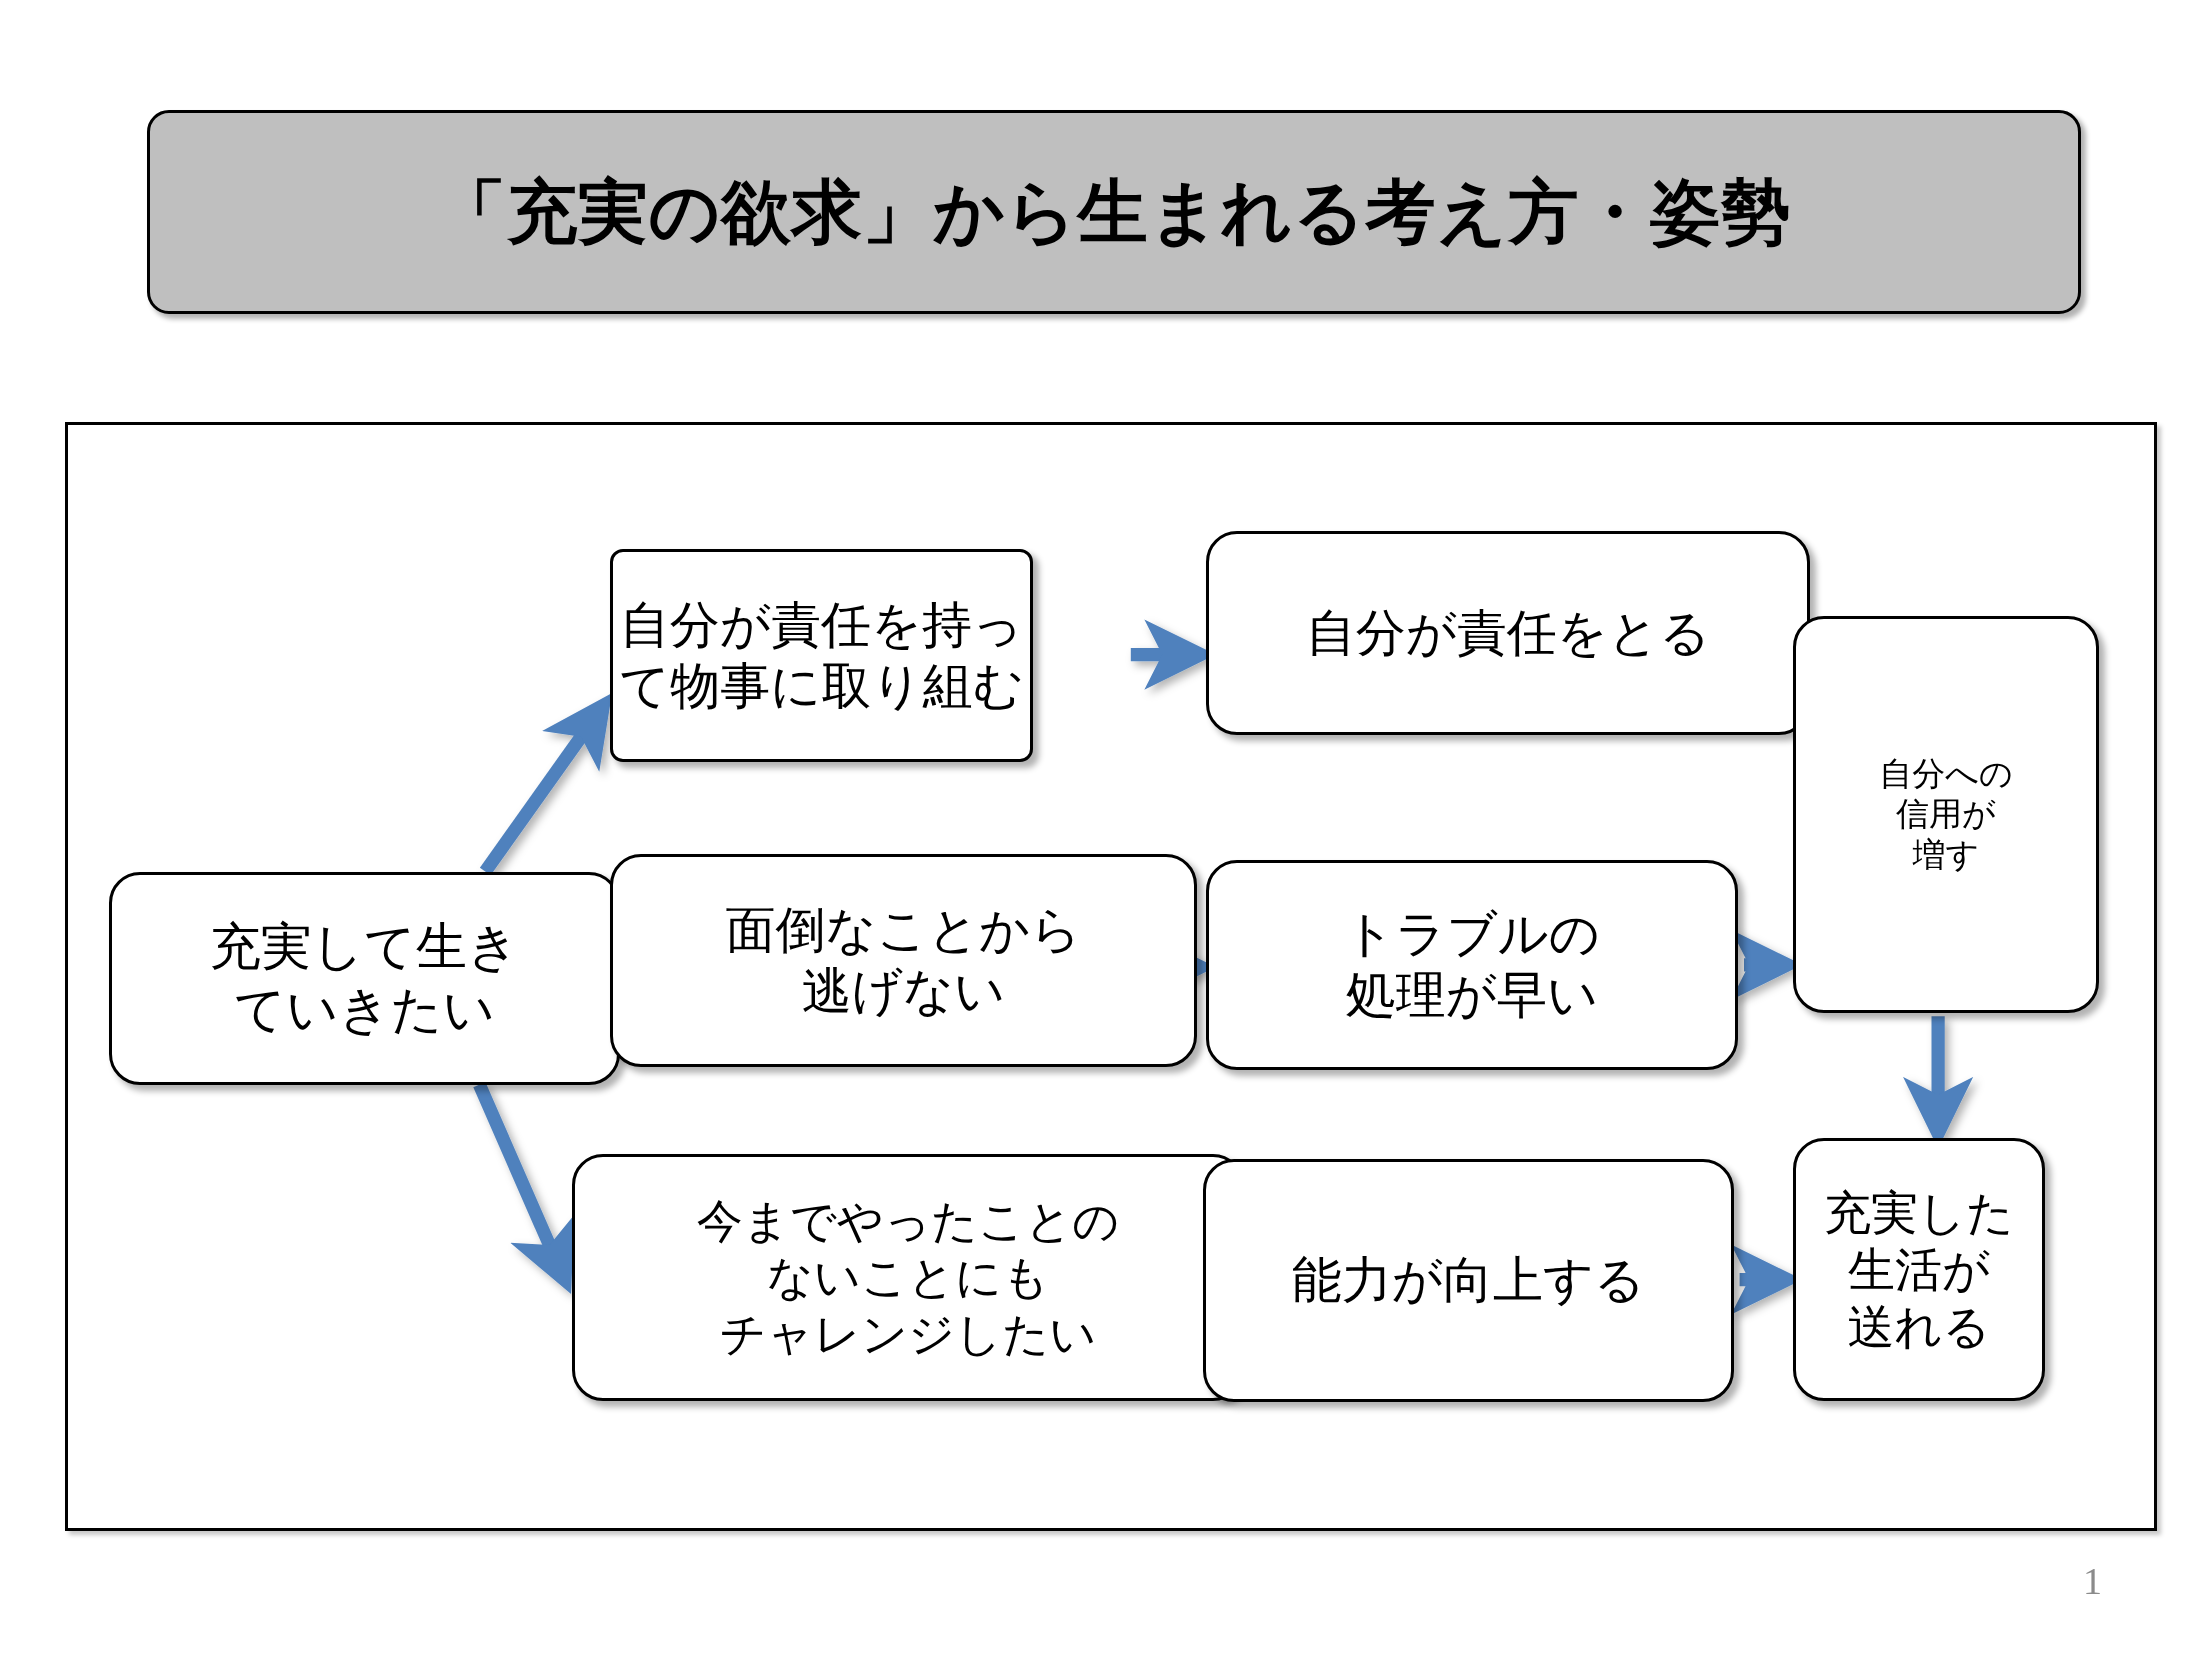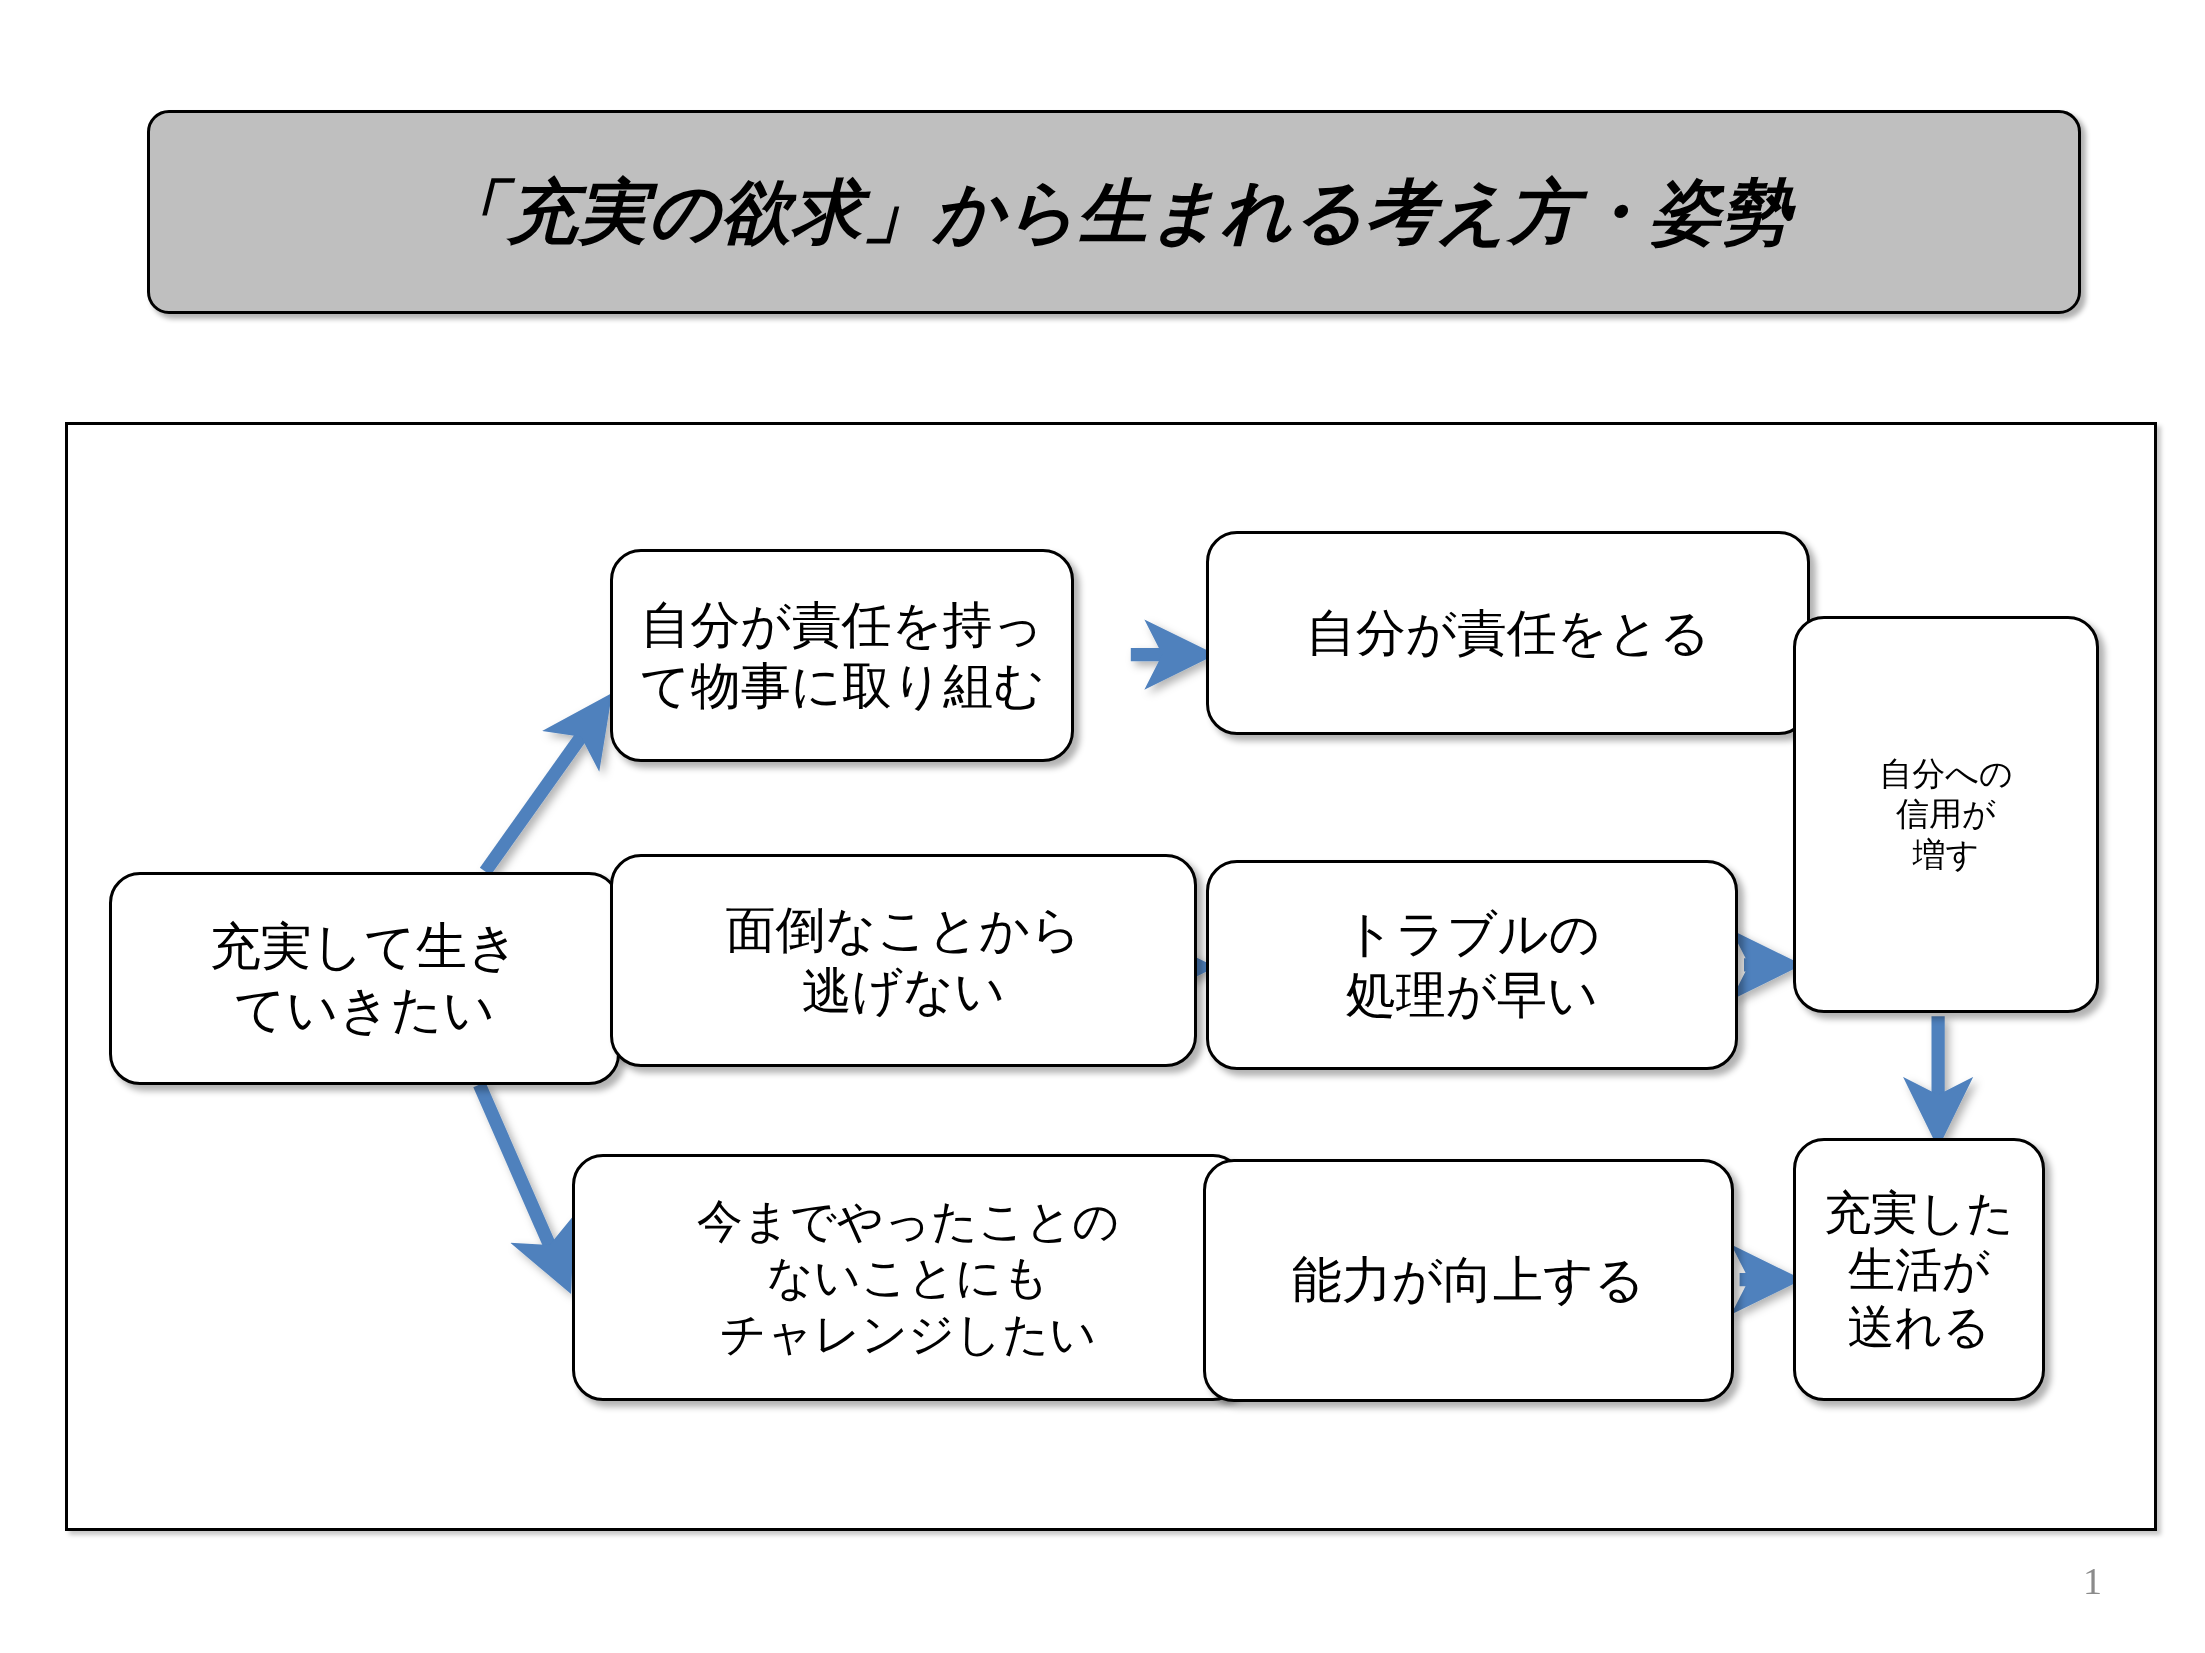--- a/index.html
+++ b/index.html
@@ -23,21 +23,20 @@
     width: 1934px;
     height: 204px;
     background: #bfbfbf;
     border: 3.7px solid #000000;
     border-radius: 22px;
     box-sizing: border-box;
     display: flex;
     align-items: center;
     justify-content: center;
     box-shadow: 4.4px 4.4px 5.1px rgba(0,0,0,0.30);
-    font-style: italic;
   }
   #title-text {
     font-size: 70px;
     font-weight: 700;
     color: #000000;
     letter-spacing: 0.01em;
     white-space: nowrap;
     line-height: 1.1;
   }
 
@@ -71,21 +70,21 @@
   .node .node-label {
     font-size: 50px;
     line-height: 1.22;
     color: #000000;
     white-space: pre-line;
     font-weight: 400;
   }
 
   
   #node-start        { left: 109px;  top: 872px; width: 511px;  height: 213px; }
-  #node-responsible  { left: 610px;  top: 549px;  width: 464px;  height: 213px; }
+  #node-responsible  { left: 610px;  top: 549px;  width: 423px;  height: 213px; border-radius: 13px; }
   #node-avoid        { left: 610px;  top: 854px; width: 587px;  height: 213px; }
   #node-challenge    { left: 572px;  top: 1154px; width: 672px;  height: 247px; }
   #node-take-resp    { left: 1206px; top: 531px;  width: 604px;  height: 204px; }
   #node-trouble      { left: 1206px; top: 860px; width: 532px;  height: 210px; }
   #node-ability      { left: 1203px; top: 1159px; width: 531px;  height: 243px; }
   #node-trust        { left: 1793px; top: 616px;  width: 306px;  height: 397px; }
   #node-fulfilled    { left: 1793px; top: 1138px; width: 252px;  height: 263px; }
 
   #node-start .node-label       { font-size: 51px; }
   #node-challenge .node-label   { font-size: 46px; }

